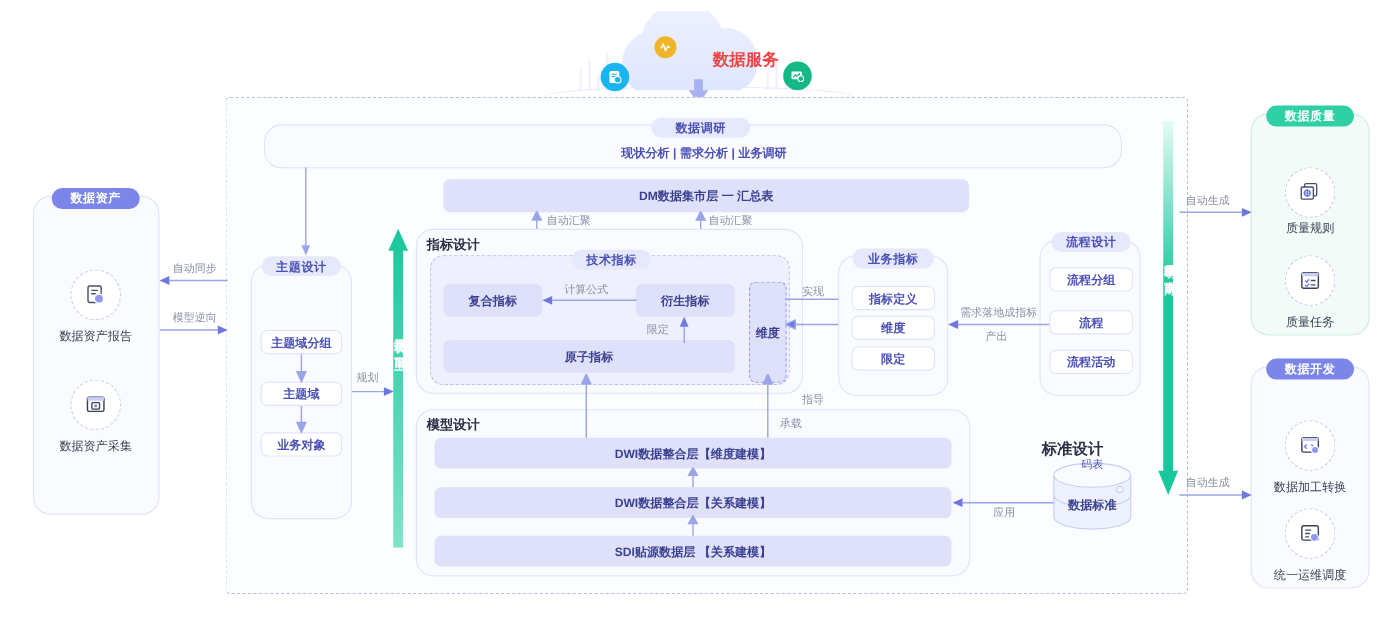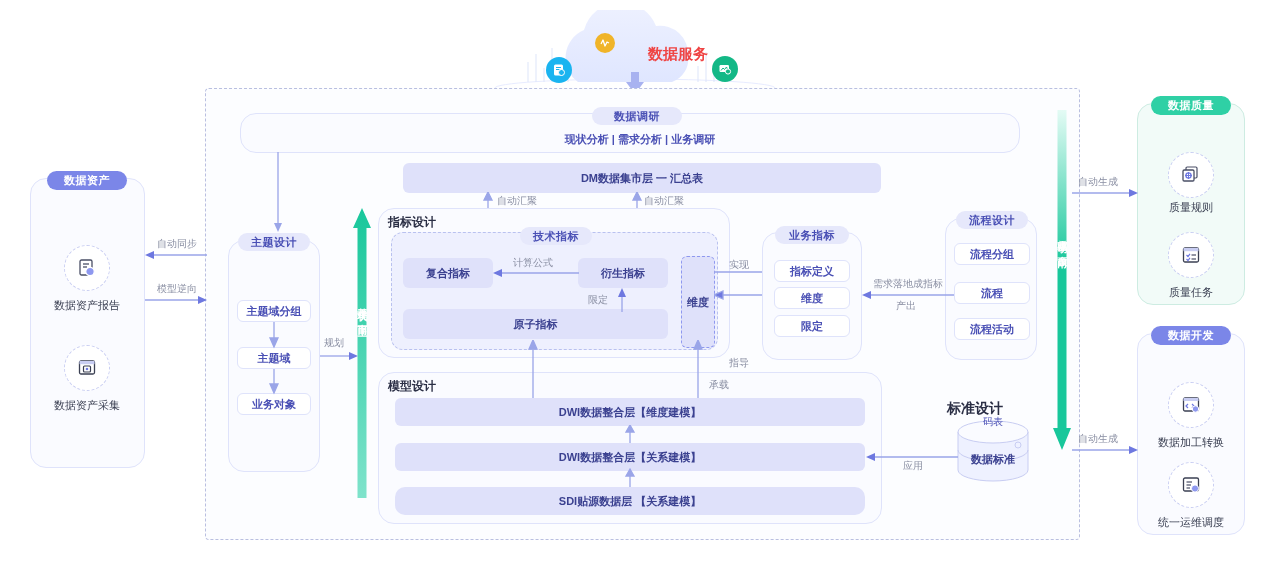--- a/index.html
+++ b/index.html
@@ -247,21 +247,21 @@
       </defs>
     <polygon points="10,340 1,318 5.5,318 5.5,0 14.5,0 14.5,318 19,318" fill="url(#gd)"></polygon>
   </svg>
   <div class="abs vtext" style="left:1056px;top:232px;height:110px;">需求驱动 自顶向下</div>
 
   <div class="abs panel" style="left:378px;top:372px;width:504px;height:152px;"></div>
   <div class="ttl" style="left:388px;top:378px;">模型设计</div>
 
   <div class="abs card-lav" style="left:395px;top:398px;width:470px;height:28px;">DWI数据整合层【维度建模】</div>
   <div class="abs card-lav" style="left:395px;top:443px;width:470px;height:28px;">DWI数据整合层【关系建模】</div>
-  <div class="abs card-lav" style="left:395px;top:487px;width:470px;height:28px;border-radius:10px;">SDI贴源数据层 【关系建模】</div>
+  <div class="abs card-lav" style="left:395px;top:487px;width:470px;height:28px;">SDI贴源数据层 【关系建模】</div>
 
   <svg class="abs" style="left:623px;top:425px;" width="14" height="66">
     <g stroke="#9aa5e8" stroke-width="1.3" fill="#9aa5e8">
       <line x1="7" y1="18" x2="7" y2="5"></line>
         <polygon points="7,0 3,7 11,7"></polygon>
       <line x1="7" y1="62" x2="7" y2="49"></line>
         <polygon points="7,44 3,51 11,51"></polygon>
     </g>
   </svg>
 

